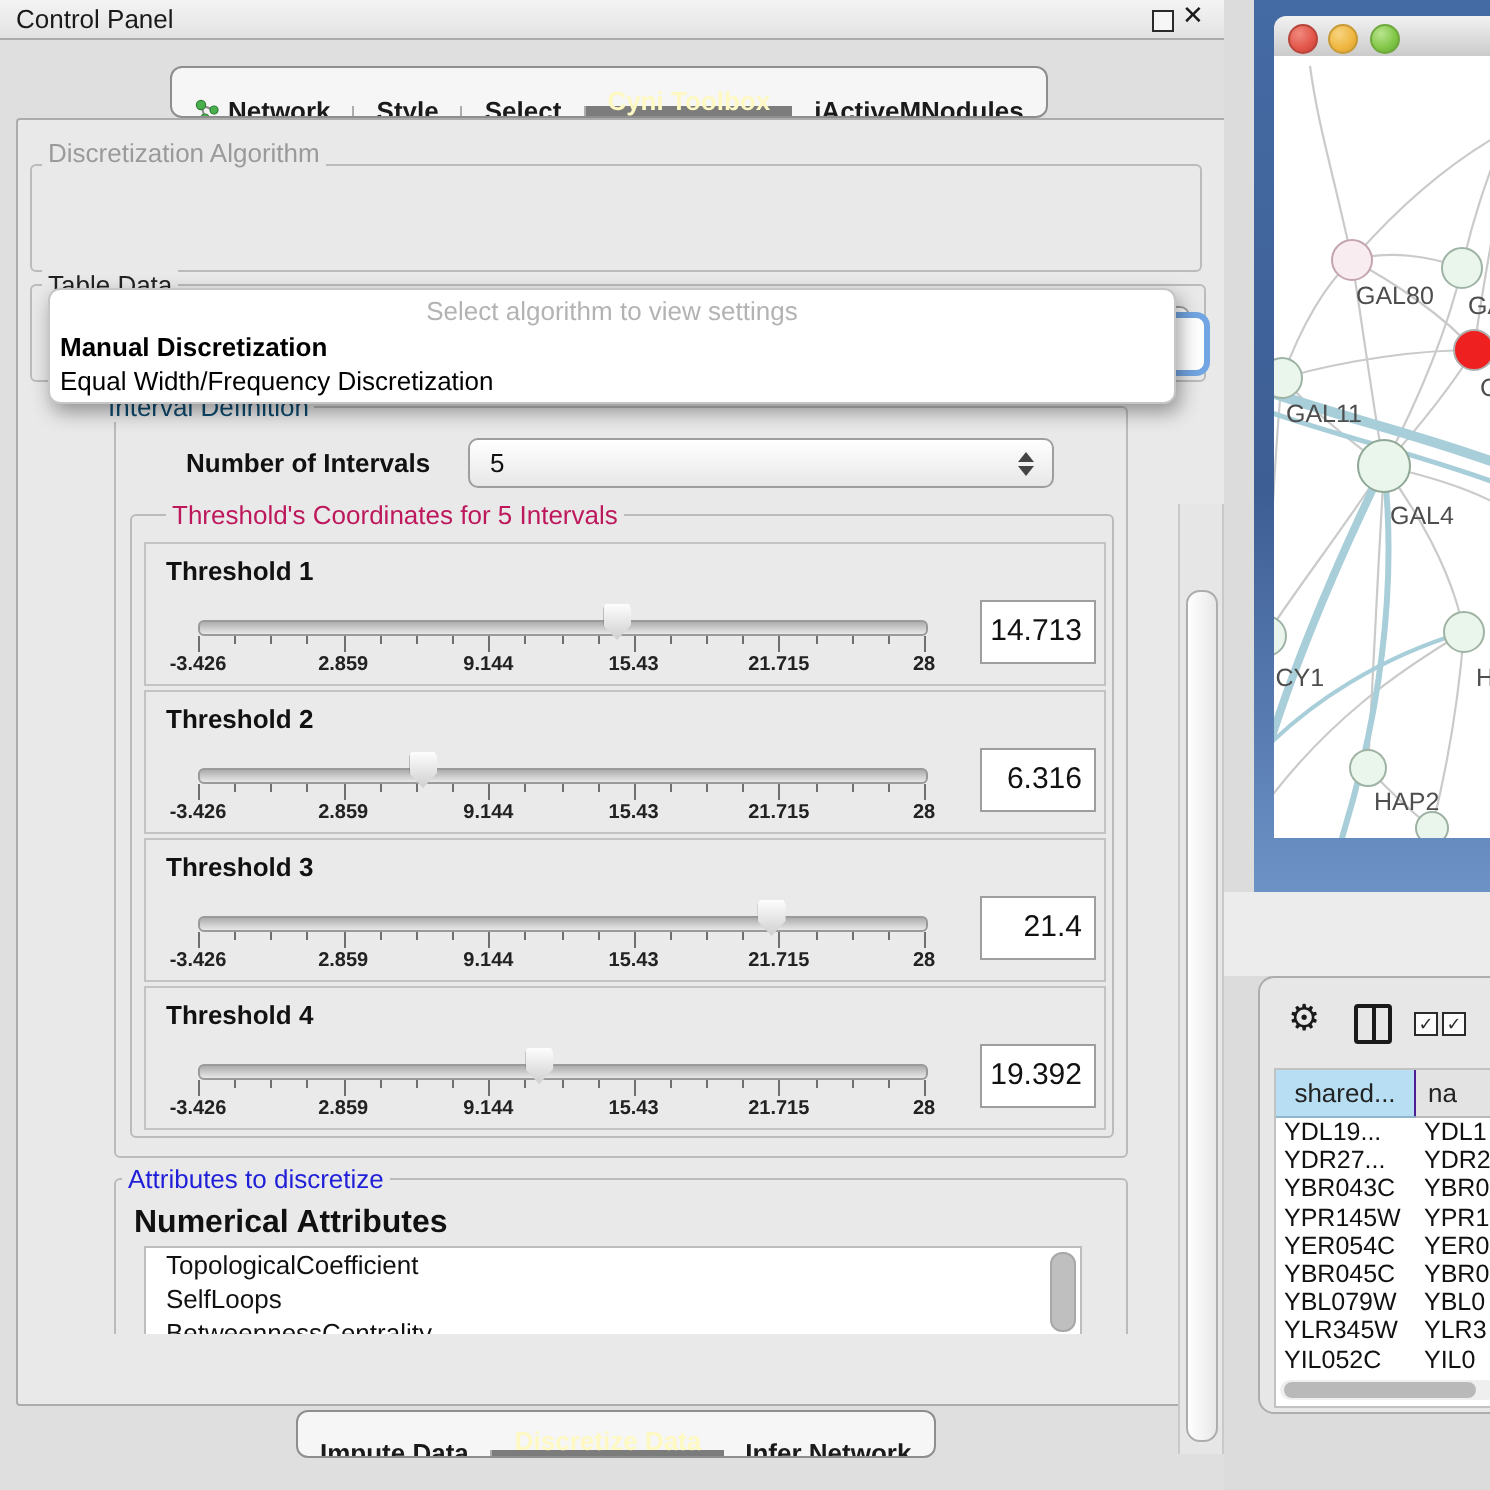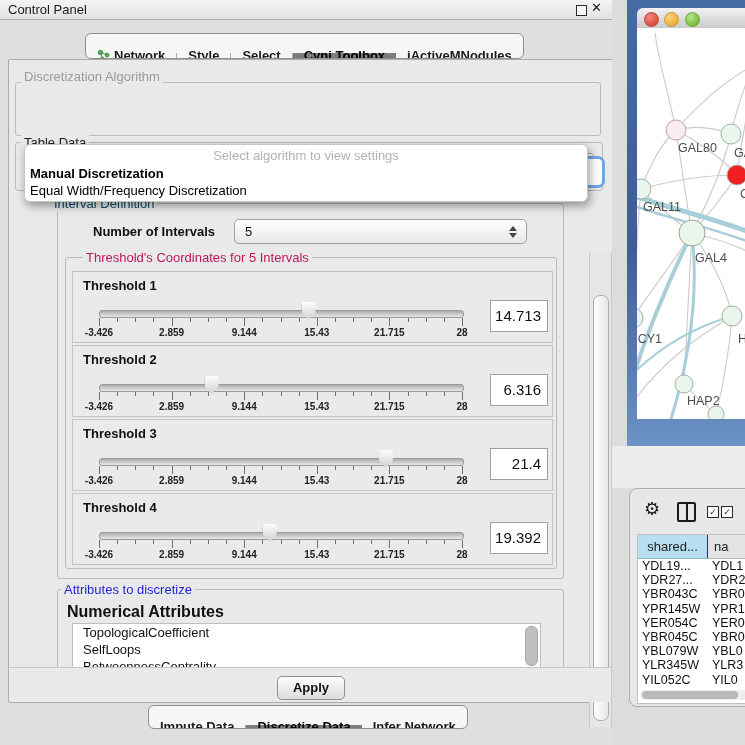--- a/index.html
+++ b/index.html
@@ -8,21 +8,21 @@
   .abs{position:absolute;}
   
   #titlebar{left:0;top:0;width:620px;height:19px;
     background:linear-gradient(#F4F4F4,#E2E2E2);border-bottom:1px solid #ABABAB;}
   #titlebar .t{position:absolute;left:8px;top:2px;font-size:13px;color:#1A1A1A;}
   #float-ic{position:absolute;left:576px;top:5px;width:9px;height:9px;border:1.5px solid #2A2A2A;background:#F6F6F6;}
   #close-ic{position:absolute;left:591px;top:0px;font-size:13px;font-weight:bold;color:#1A1A1A;}
   .tabbar{display:inline-flex;background:#F6F6F6;border:1px solid #8E8E8E;border-radius:6px;overflow:hidden;height:24px;align-items:stretch;}
   .tab{display:flex;align-items:center;gap:4px;padding:0 11px;font-size:13px;font-weight:bold;color:#1A1A1A;white-space:nowrap;margin-top:19px;}
   .tab+.tab{border-left:1px solid #ADADAD;}
-  .tab.sel{background:#7C7C7C;color:#000000;}
+  .tab.sel{background:#7C7C7C;color:#fef9c3;align-items:flex-end;}
   .tab.sel+.tab{border-left:none;}
   #outerpanel{left:8px;top:59px;width:604px;height:642px;background:#E9E9E9;border:1px solid #ACACAC;border-radius:2px;}
   .group{position:absolute;border:1px solid #BBBBBB;border-radius:3px;}
   .gtitle{position:absolute;font-size:13px;background:#E9E9E9;padding:0 3px;white-space:nowrap;z-index:2;}
   .combo{position:absolute;background:linear-gradient(#FFFFFF,#E7E7E7);border:1px solid #9E9E9E;border-radius:5px;
          font-size:13px;color:#111;display:flex;align-items:center;padding-left:10px;}
   .stepper{position:absolute;right:9px;top:50%;transform:translateY(-50%);display:flex;flex-direction:column;gap:2px;}
   .stepper i{display:block;width:0;height:0;border-left:4px solid transparent;border-right:4px solid transparent;}
   .stepper .up{border-bottom:5px solid #444;}
   .stepper .dn{border-top:5px solid #444;}
@@ -309,23 +309,20 @@
         <div class="li">SelfLoops</div>
         <div class="li">BetweennessCentrality</div>
         <div id="list-sb"></div>
     </div>
   </div>
 
   <div class="abs" id="main-sb-track">
     <div class="abs" id="main-sb-thumb"></div>
   </div>
 
-  <div class="abs" id="applybar">
-    <div id="applybtn">Apply</div>
-  </div>
 </div>
 
 <div class="abs" style="left:148px;top:705px;">
   <div class="tabbar" id="bottomtabs" style="height:22px;">
       <div class="tab">
         <span>Impute Data</span>
       </div>
       <div class="tab sel">
         <span>Discretize Data</span>
       </div>

